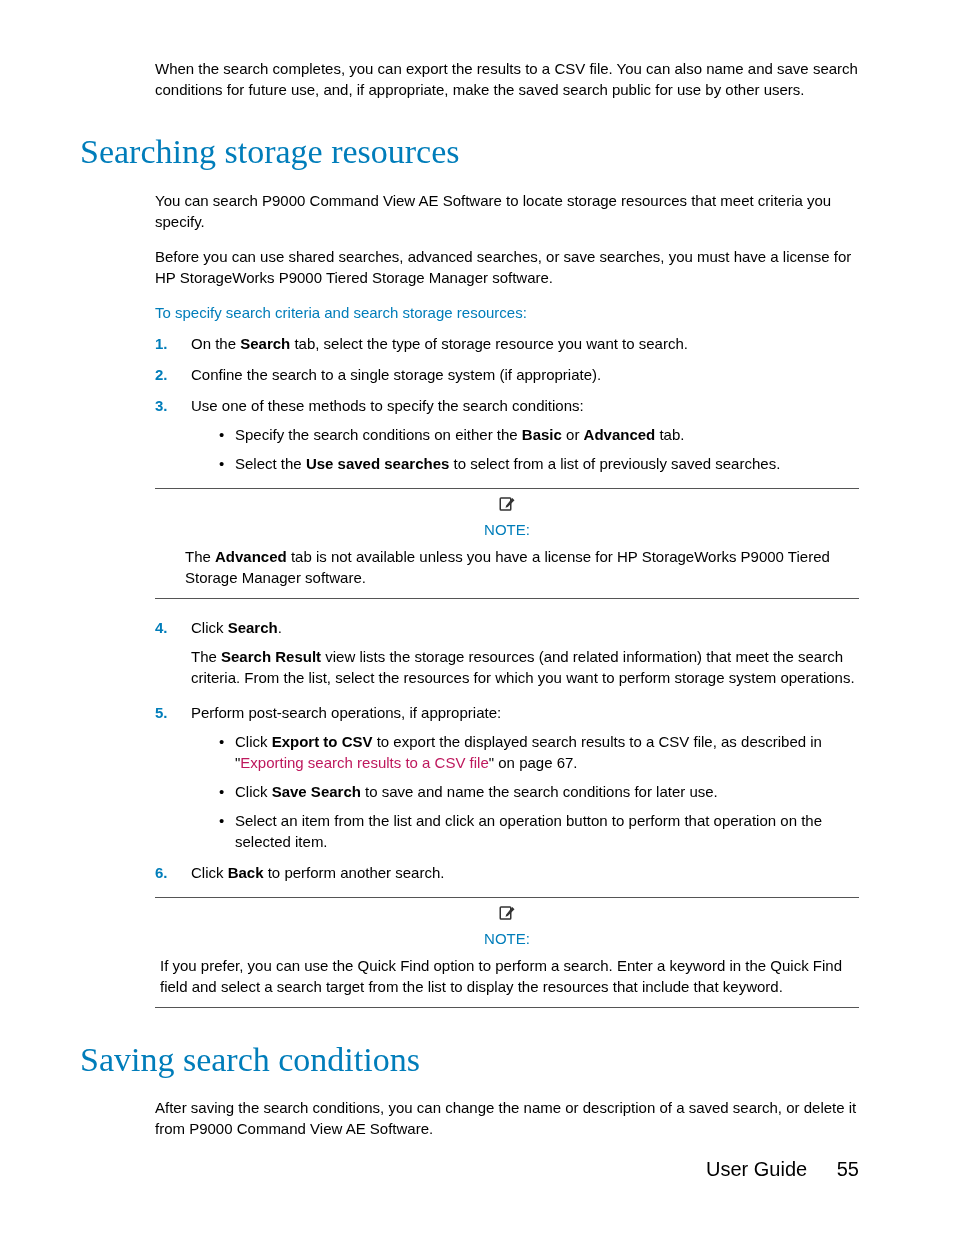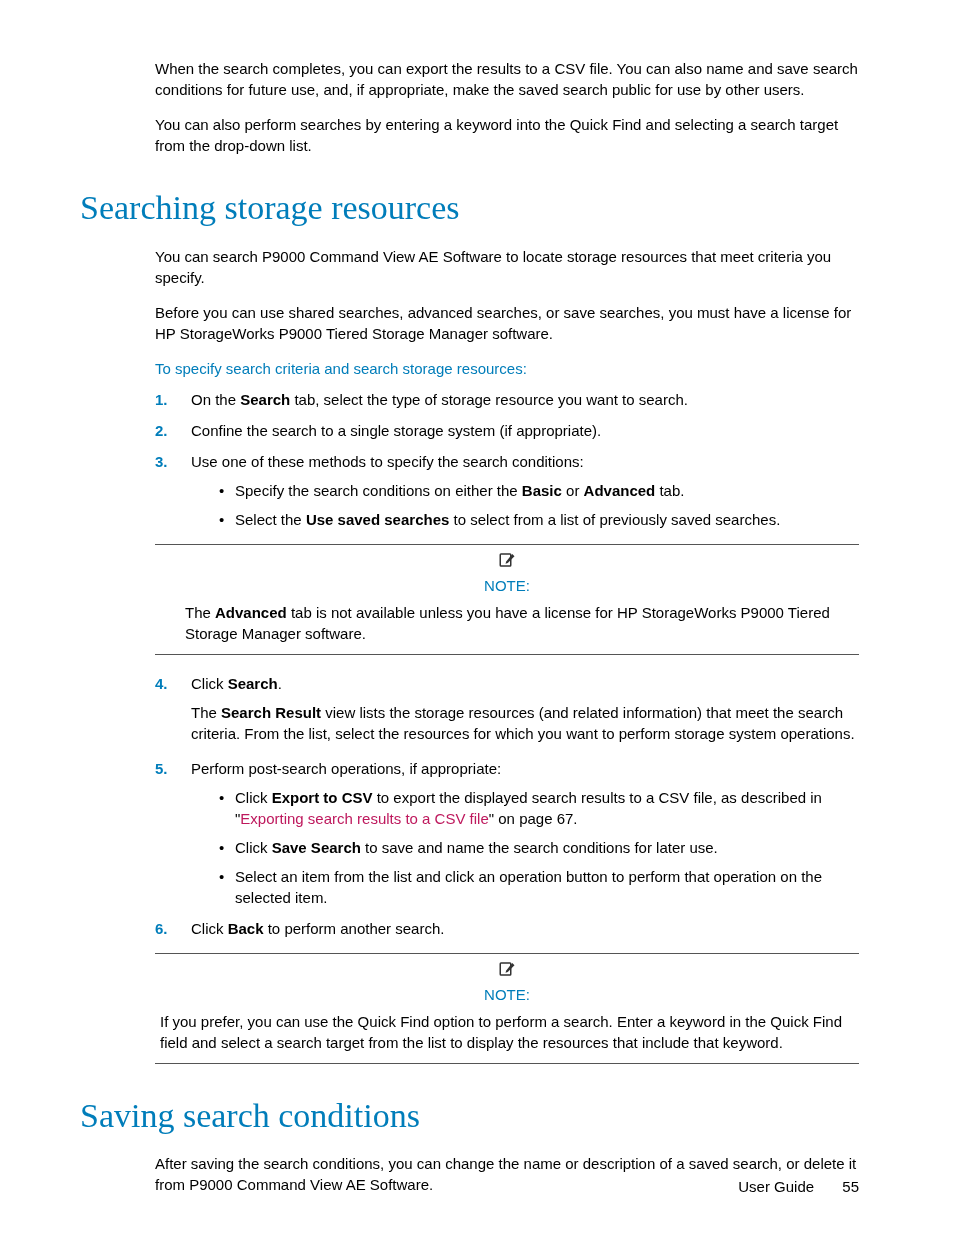--- a/index.html
+++ b/index.html
@@ -98,33 +98,32 @@
   .note-body-inner {
     margin-left: 5px;
   }
   .note-icon svg { display:block; }
   a.link { color: #be185d; text-decoration: none; }
   b { font-weight: bold; }
   .footer {
     position: absolute;
     bottom: 52px;
     right: 95px;
-    font-size: 15px;
+    font-size: 20px;
   }
   .footer-page-no { margin-left: 24px; }
   .step-sub { margin-top:8px; }
 </style>
 </head>
 <body>
 
 <div class="page">
 
   <div class="body-indent">
     <p>When the search completes, you can export the results to a CSV file. You can also name and save search conditions for future use, and, if appropriate, make the saved search public for use by other users.</p>
-    <p>You can also perform searches by entering a keyword into the Quick Find and selecting a search target from the drop-down list.</p>
   </div>
 
   <h2>Searching storage resources</h2>
 
   <div class="body-indent">
     <p>You can search P9000 Command View AE Software to locate storage resources that meet criteria you specify.</p>
     <p>Before you can use shared searches, advanced searches, or save searches, you must have a license for HP StorageWorks P9000 Tiered Storage Manager software.</p>
     <p class="lead-in">To specify search criteria and search storage resources:</p>
 
     <ol class="numbered">

